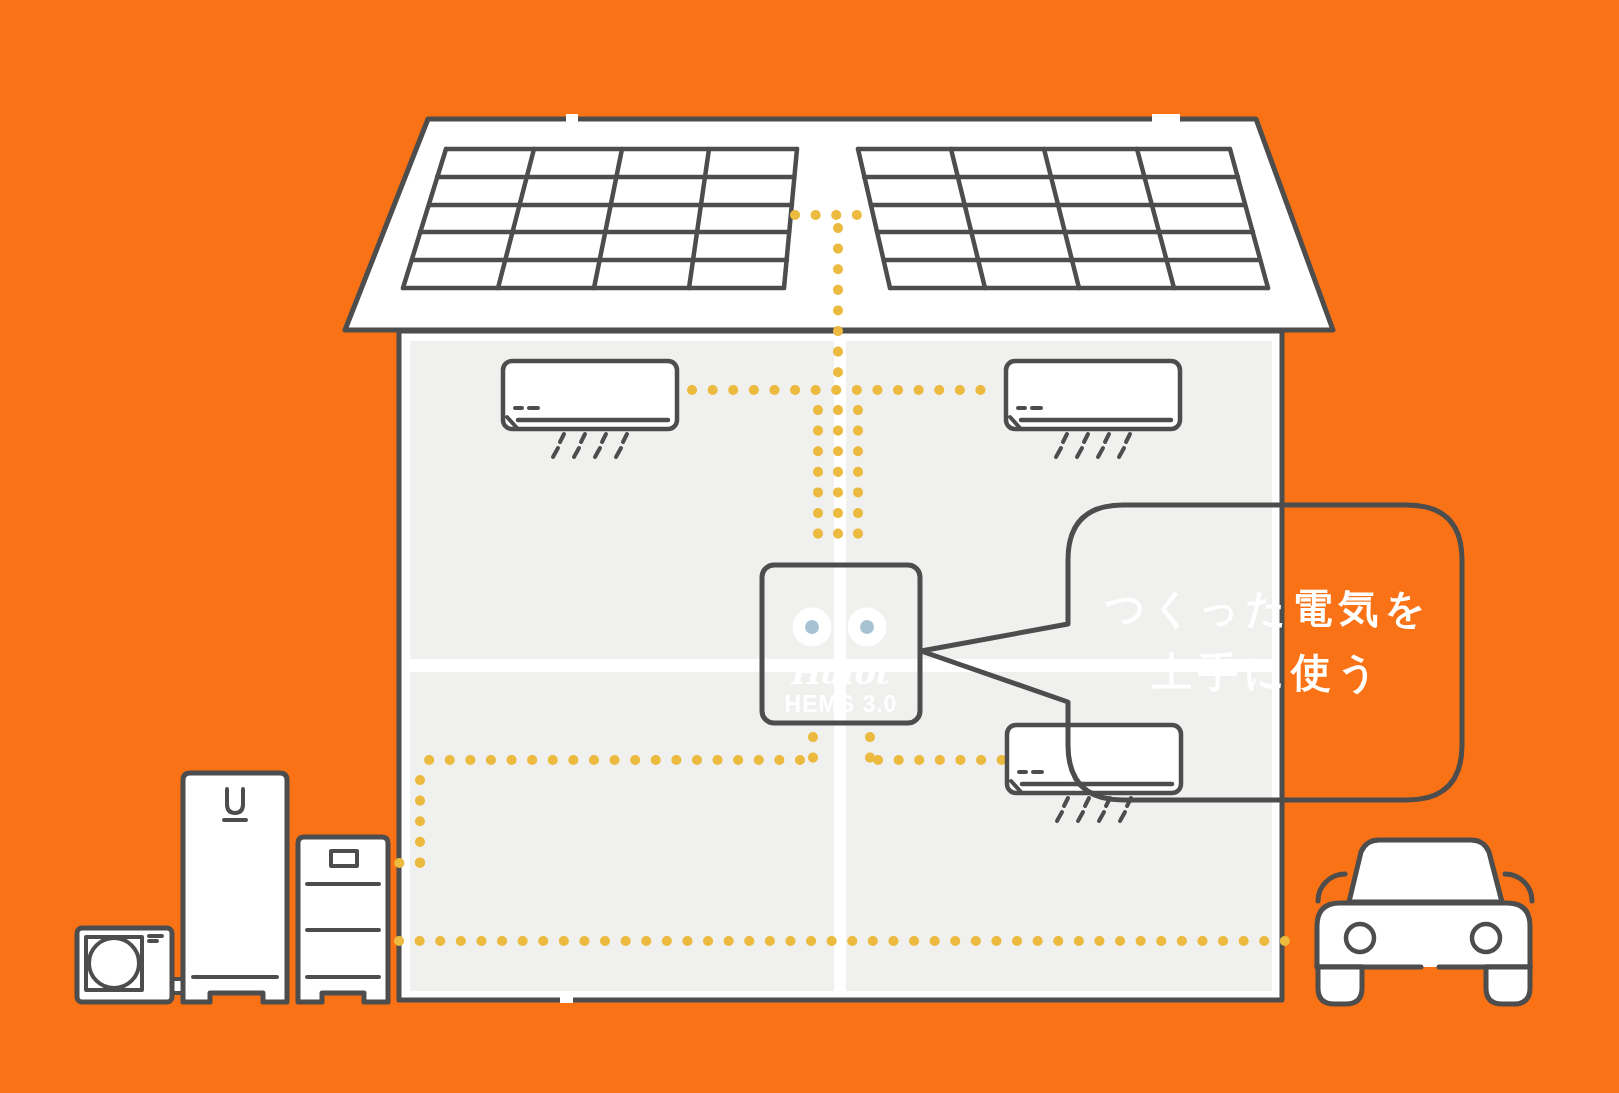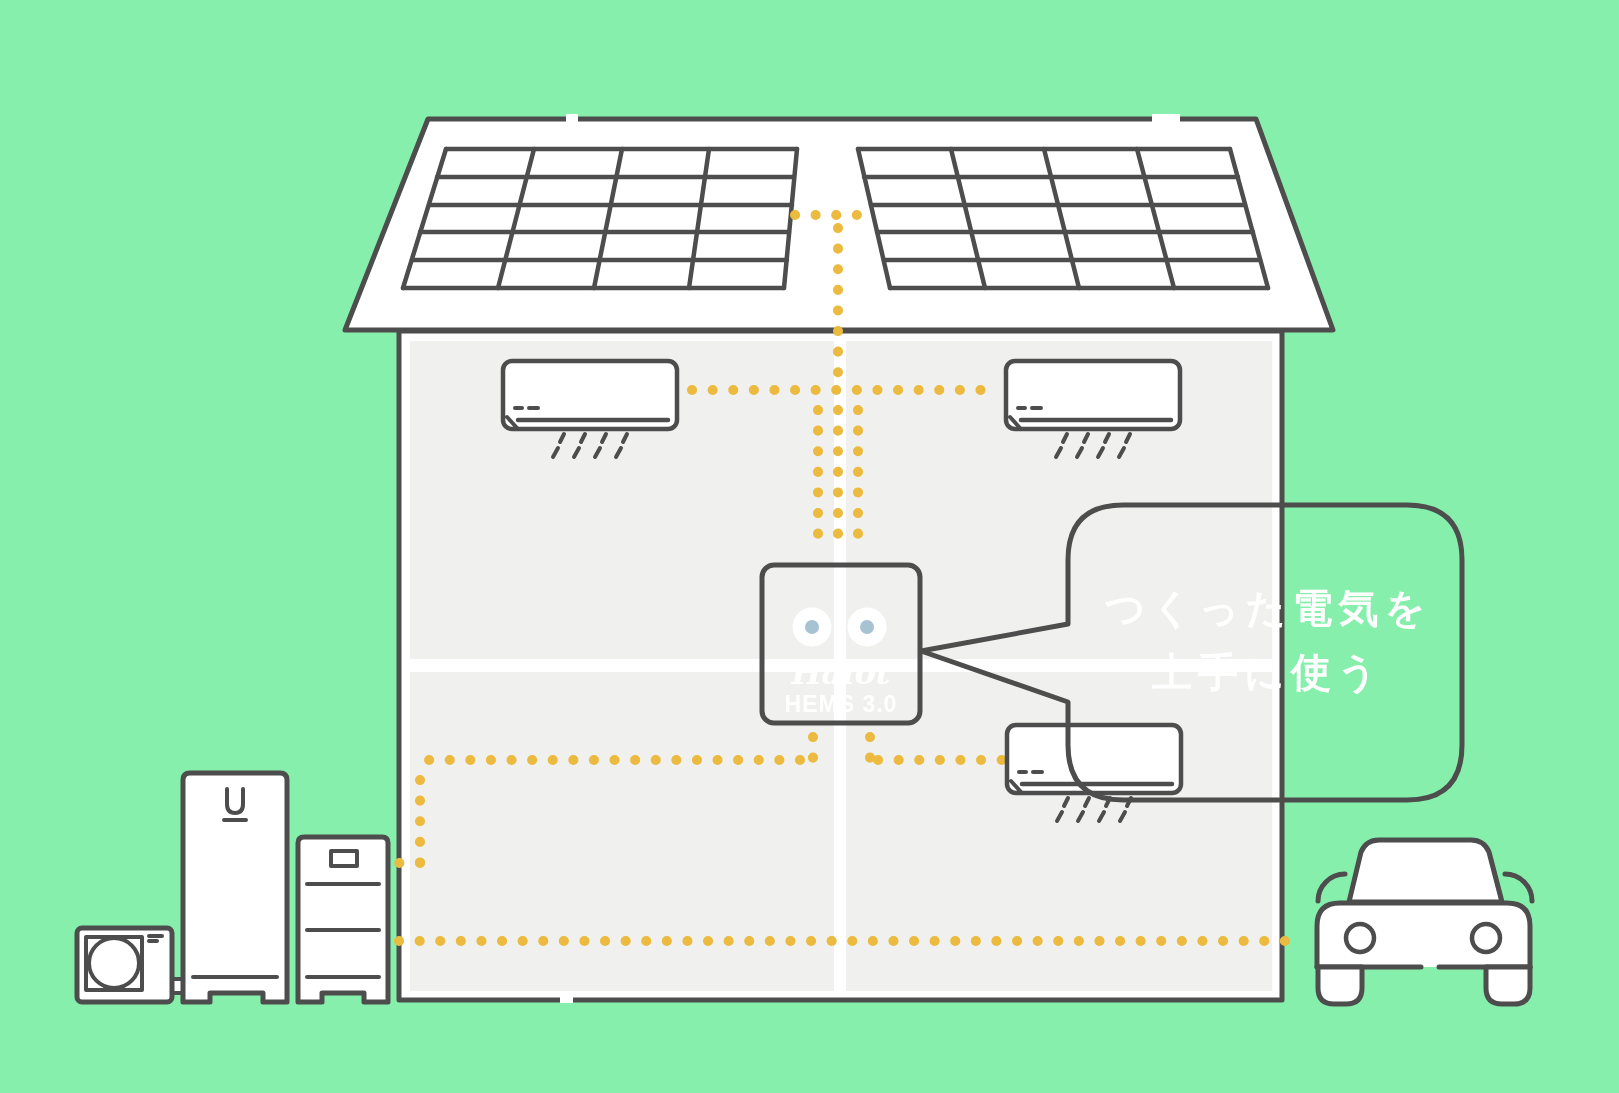--- a/index.html
+++ b/index.html
@@ -1,16 +1,16 @@
 <!DOCTYPE html>
 <html><head>
 <meta charset="utf-8">
 <style>
   html,body{margin:0;padding:0;background:#ffffff;}
-  .stage{width:1619px;height:1093px;position:relative;background:#86efac;overflow:hidden;}
+  .stage{width:1619px;height:1093px;position:relative;background:#f97316;overflow:hidden;}
   svg{display:block;}
   .ol{stroke:#4D4D4D;fill:none;stroke-linecap:round;stroke-linejoin:round;}
   .w5{stroke-width:5;}
   .w45{stroke-width:4.5;}
   .w4{stroke-width:4;}
   .fw{fill:#ffffff;}
   .nofill{fill:none;}
   .wtext{fill:#ffffff;}
   .bubble-text{font-family:"DejaVu Sans","Liberation Sans",sans-serif;font-weight:bold;font-size:40px;letter-spacing:6px;}
   .logo-script{font-family:"DejaVu Serif","Liberation Serif",serif;font-style:italic;font-weight:bold;font-size:32px;}

